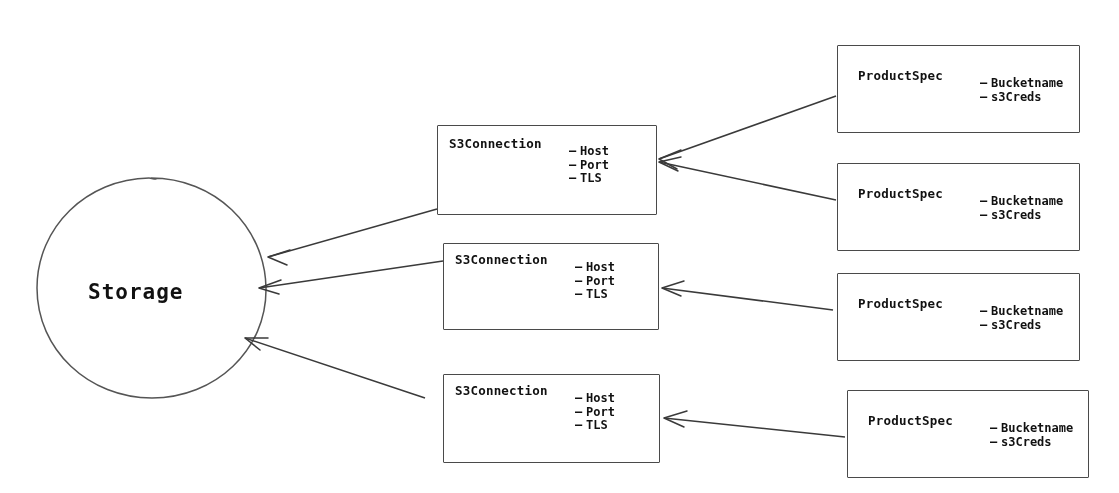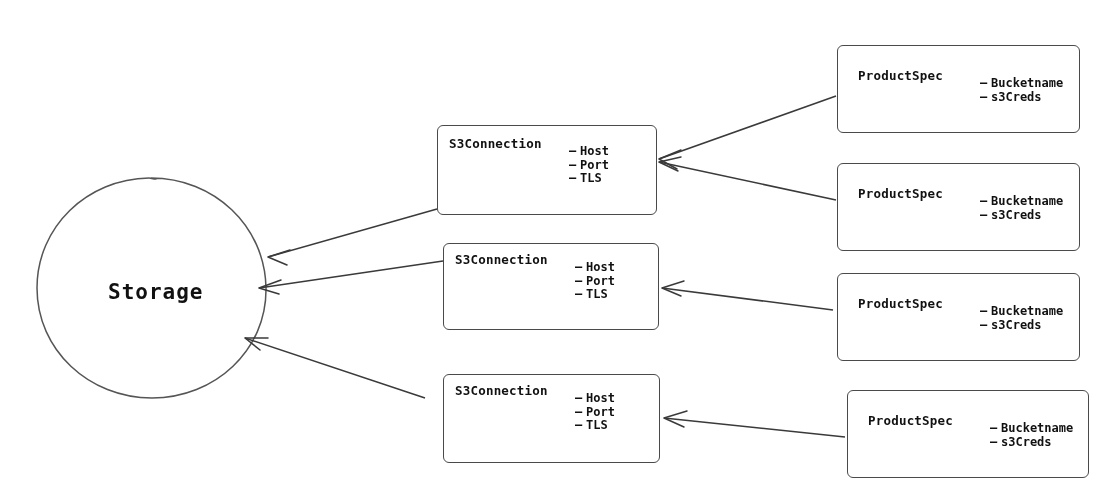--- a/index.html
+++ b/index.html
@@ -20,21 +20,21 @@
     left: 0;
     top: 0;
     width: 1119px;
     height: 493px;
   }
   .node-box {
     position: absolute;
     box-sizing: border-box;
     background: #ffffff;
     border: 1.4px solid #4a4a4a;
-    border-radius: 6px;
+    border-radius: 1px;
   }
   .node-title {
     position: absolute;
     font-family: "DejaVu Sans Mono", monospace;
     font-size: 12.5px;
     font-weight: 700;
     color: #111111;
     letter-spacing: 0.2px;
     white-space: nowrap;
   }
@@ -55,21 +55,20 @@
     width: 11px;
   }
   .circle-label {
     position: absolute;
     font-family: "DejaVu Sans Mono", monospace;
     font-size: 21px;
     font-weight: 700;
     color: #111111;
     letter-spacing: 1px;
     white-space: nowrap;
-    margin-left: 20px;
   }
 </style>
 </head>
 <body>
 
 <div id="canvas">
 
   <svg id="svg-layer" viewBox="0 0 1119 493" xmlns="http://www.w3.org/2000/svg">
 
     <g>

